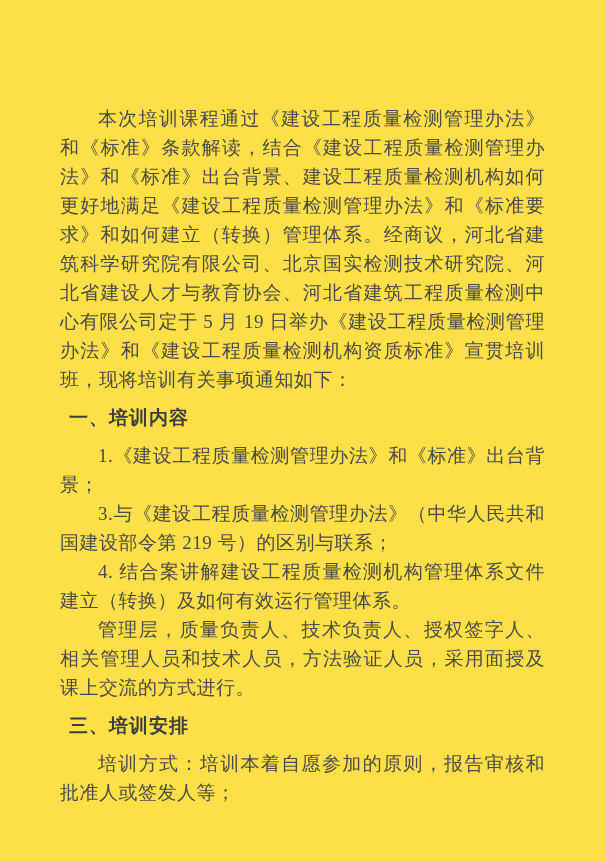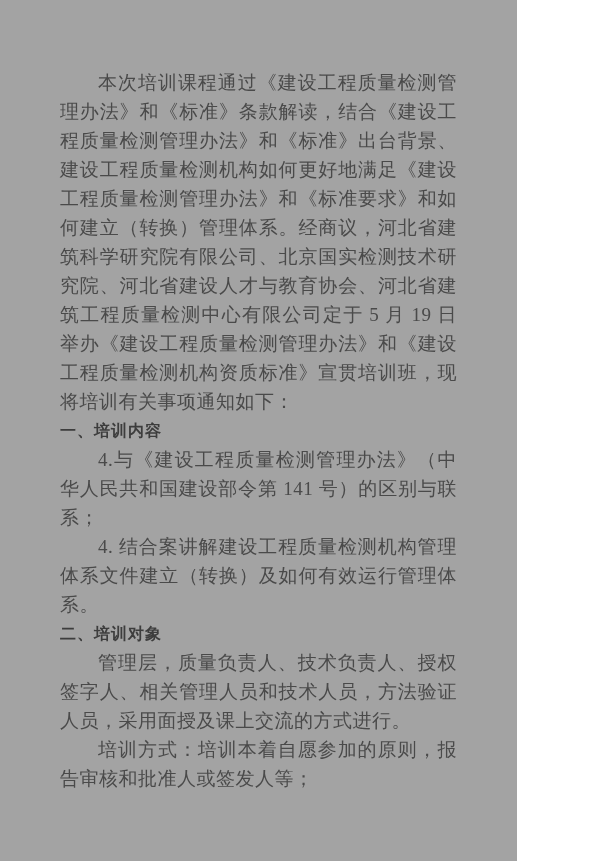--- a/index.html
+++ b/index.html
@@ -2,63 +2,64 @@
 <html><head>
 <meta charset="utf-8">
 <style>
   html, body {
     margin: 0;
     padding: 0;
     background: #ffffff;
   }
   .page {
     position: relative;
-    width: 517px;
+    width: 605px;
     height: 861px;
     box-sizing: border-box;
-    background: #a3a3a3;
-    padding: 68px 60px 0 60px;
+    background: #fde047;
+    padding: 104px 60px 0 60px;
     font-family: "Liberation Serif", serif;
     font-size: 19px;
     line-height: 29px;
     color: #4a4a4a;
     overflow: hidden;
   }
   .para {
     margin: 0;
     text-indent: 2em;
     text-align: justify;
     letter-spacing: 0.5px;
   }
   .heading {
-    margin: 0;
+    margin: 9px;
     font-family: "Liberation Sans", sans-serif;
-    font-size: 16px;
+    font-size: 19px;
     line-height: 29px;
     font-weight: bold;
     color: #3d3d3d;
     text-indent: 0;
     letter-spacing: 1px;
   }
 </style>
 </head>
 <body>
 
 <div class="page">
 
   <p class="para">本次培训课程通过《建设工程质量检测管理办法》和《标准》条款解读，结合《建设工程质量检测管理办法》和《标准》出台背景、建设工程质量检测机构如何更好地满足《建设工程质量检测管理办法》和《标准要求》和如何建立（转换）管理体系。经商议，河北省建筑科学研究院有限公司、北京国实检测技术研究院、河北省建设人才与教育协会、河北省建筑工程质量检测中心有限公司定于 5 月 19 日举办《建设工程质量检测管理办法》和《建设工程质量检测机构资质标准》宣贯培训班，现将培训有关事项通知如下：</p>
 
   <h2 class="heading">一、培训内容</h2>
 
+  <p class="para">1.《建设工程质量检测管理办法》和《标准》出台背景；</p>
 
 
-  <p class="para">4.与《建设工程质量检测管理办法》（中华人民共和国建设部令第 141 号）的区别与联系；</p>
+  <p class="para">3.与《建设工程质量检测管理办法》（中华人民共和国建设部令第 219 号）的区别与联系；</p>
 
   <p class="para">4. 结合案讲解建设工程质量检测机构管理体系文件建立（转换）及如何有效运行管理体系。</p>
 
-  <h2 class="heading">二、培训对象</h2>
 
   <p class="para">管理层，质量负责人、技术负责人、授权签字人、相关管理人员和技术人员，方法验证人员，采用面授及课上交流的方式进行。</p>
 
+  <h2 class="heading">三、培训安排</h2>
 
   <p class="para">培训方式：培训本着自愿参加的原则，报告审核和批准人或签发人等；</p>
 
 </div>
 
 </body></html>

